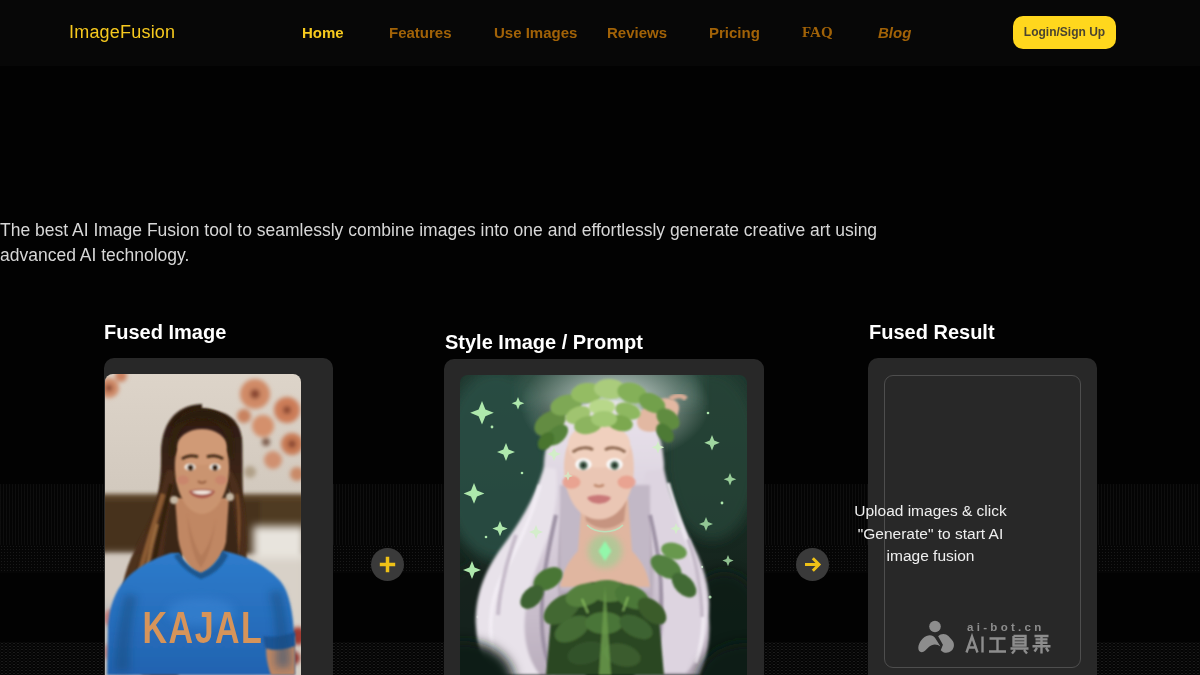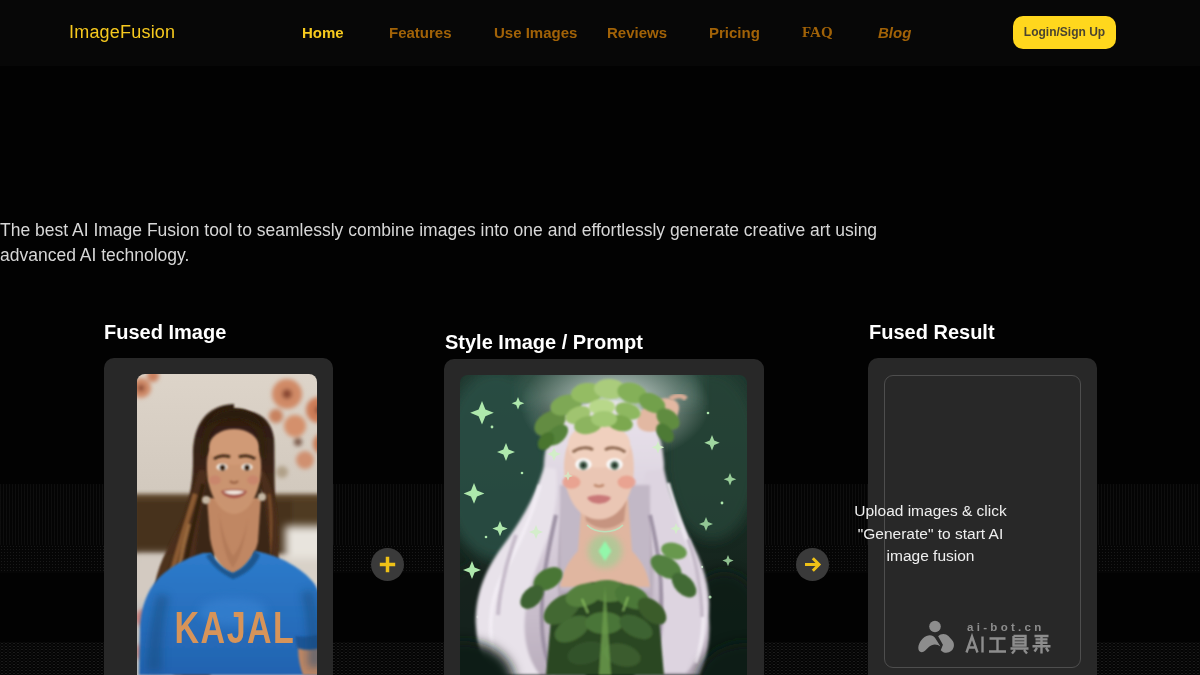--- a/index.html
+++ b/index.html
@@ -58,21 +58,21 @@
   <div class="abs" id="btn">Login/Sign Up</div>
 
   <div class="abs subline" style="top:218px;">The best AI Image Fusion tool to seamlessly combine images into one and effortlessly generate creative art using</div>
   <div class="abs subline" style="top:243px;">advanced AI technology.</div>
 
   <div class="abs hdr" style="left:104px; top:321px;">Fused Image</div>
   <div class="abs hdr" style="left:445px; top:321px;margin-top:10px;">Style Image / Prompt</div>
   <div class="abs hdr" style="left:869px; top:321px;">Fused Result</div>
 
   <div class="abs card" style="left:104px; top:358px; width:229px; height:330px;"></div>
-  <div class="abs photo" style="left:137px; top:374px; width:180px; height:301px;">
+  <div class="abs photo" style="left:105px; top:374px; width:196px; height:301px;">
 <svg width="196" height="301" viewBox="0 0 196 301">
 <defs>
   <filter id="b4" x="-40%" y="-40%" width="180%" height="180%">
             <feGaussianBlur stdDeviation="4"></feGaussianBlur>
           </filter>
   <filter id="b2" x="-40%" y="-40%" width="180%" height="180%">
             <feGaussianBlur stdDeviation="2"></feGaussianBlur>
           </filter>
   <filter id="b1" x="-40%" y="-40%" width="180%" height="180%">
             <feGaussianBlur stdDeviation="1"></feGaussianBlur>

